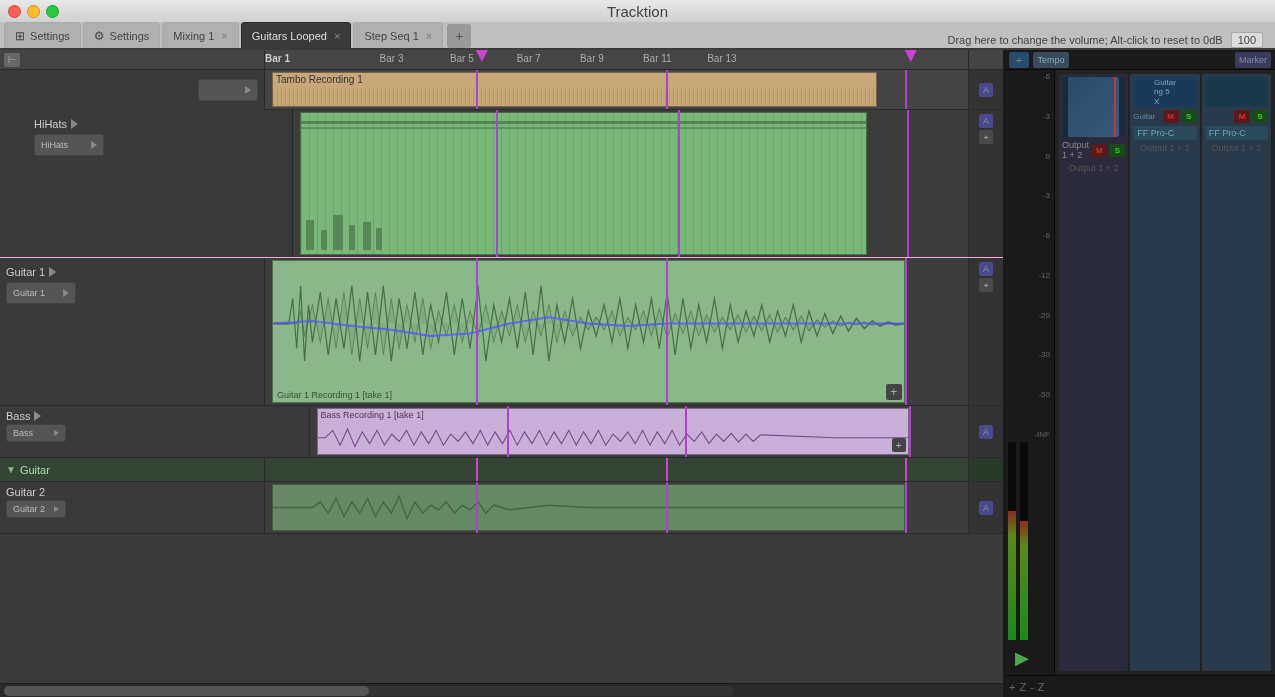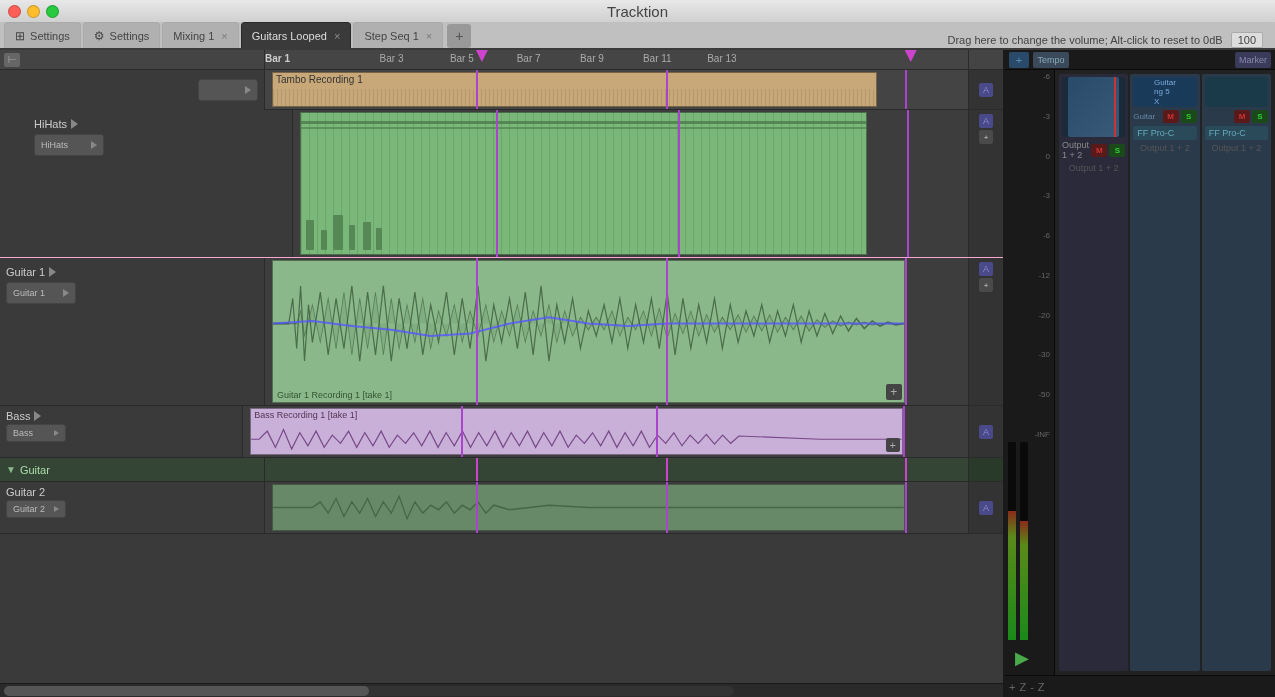--- a/index.html
+++ b/index.html
@@ -199,21 +199,21 @@
           <div class="timeline-marker" style="left:57%;"></div>
           <div class="timeline-marker" style="left:91%;"></div>
         </div>
         <div style="width:35px; flex-shrink:0; border-left:1px solid #2a2a2a; background:#333; display:flex; flex-direction:column; align-items:center; padding-top:4px; gap:2px;">
           <div style="width:14px; height:14px; background:#4a4a8a; color:#8888cc; font-size:9px; display:flex; align-items:center; justify-content:center; border-radius:2px;">A</div>
           <div style="width:14px; height:14px; background:#4a4a4a; color:#ccc; font-size:8px; display:flex; align-items:center; justify-content:center; border-radius:2px;">+</div>
         </div>
       </div>
 
       <div style="height:52px; display:flex; border-bottom:1px solid #2a2a2a; flex-shrink:0;">
-        <div style="width:243px; flex-shrink:0; background:#3a3a3a; border-right:1px solid #2a2a2a; padding:4px 6px; display:flex; flex-direction:column; gap:2px;">
+        <div style="width:310px; flex-shrink:0; background:#3a3a3a; border-right:1px solid #2a2a2a; padding:4px 6px; display:flex; flex-direction:column; gap:2px;">
           <div style="display:flex; align-items:center; gap:4px;">
             <span style="font-size:11px; color:#ccc; font-weight:500;">Bass</span>
             <span style="display:inline-block; width:0; height:0; border-top:5px solid transparent; border-bottom:5px solid transparent; border-left:7px solid #888;"></span>
           </div>
           <div style="width:60px; height:18px; background:#555; border:1px solid #444; border-radius:3px; display:flex; align-items:center; justify-content:space-between; padding:0 6px;">
             <span style="font-size:9px; color:#bbb;">Bass</span>
             <span style="border-left:5px solid #888; border-top:3px solid transparent; border-bottom:3px solid transparent; display:inline-block;"></span>
           </div>
         </div>
         <div style="flex:1; position:relative; background:#3d3d3d; overflow:hidden;">

